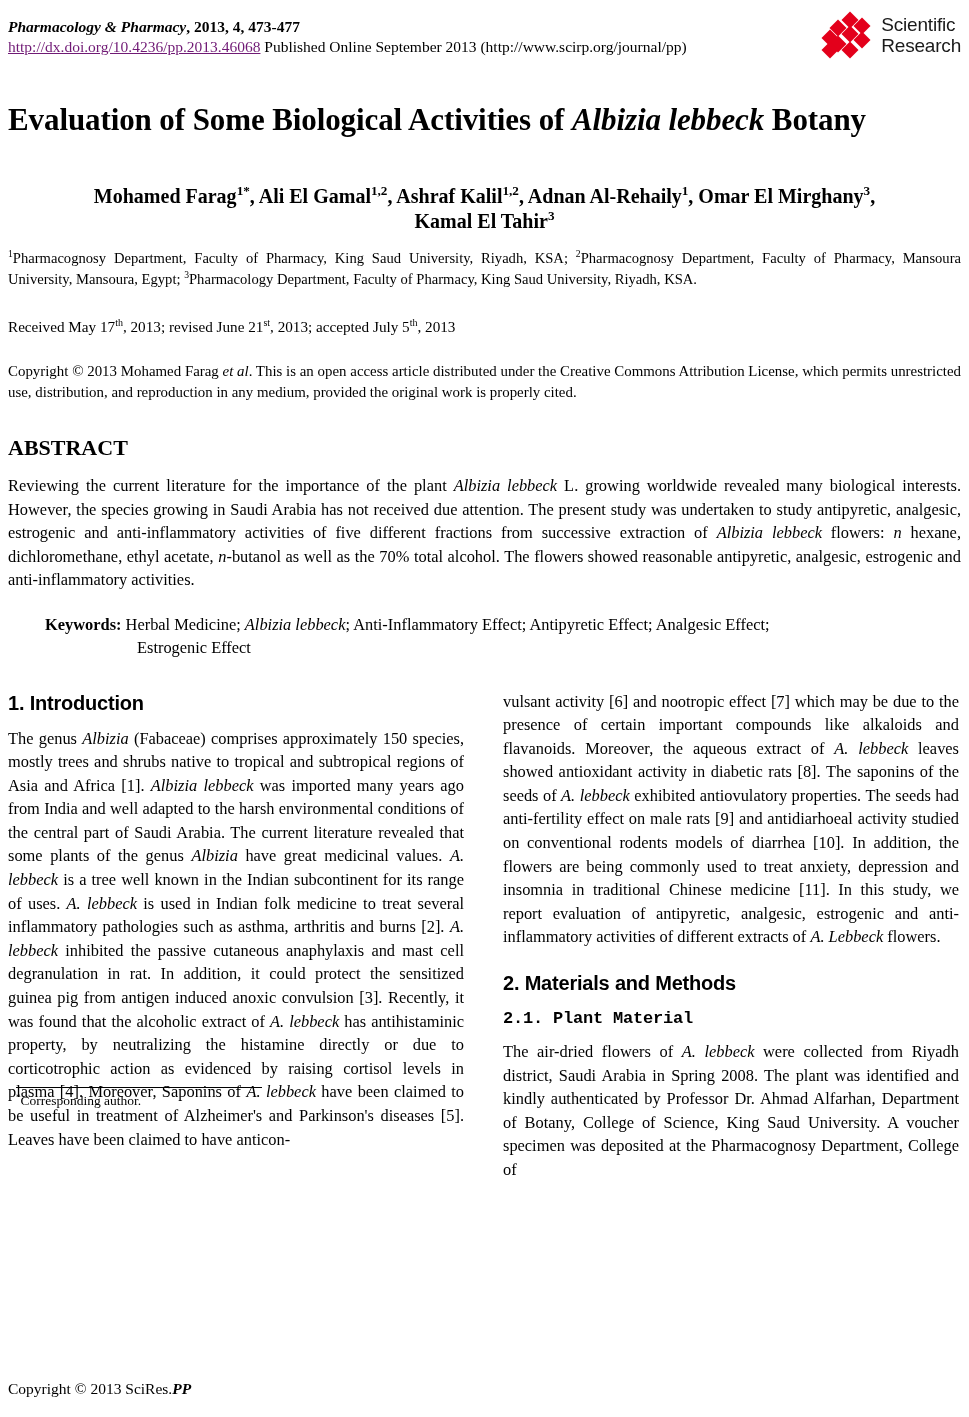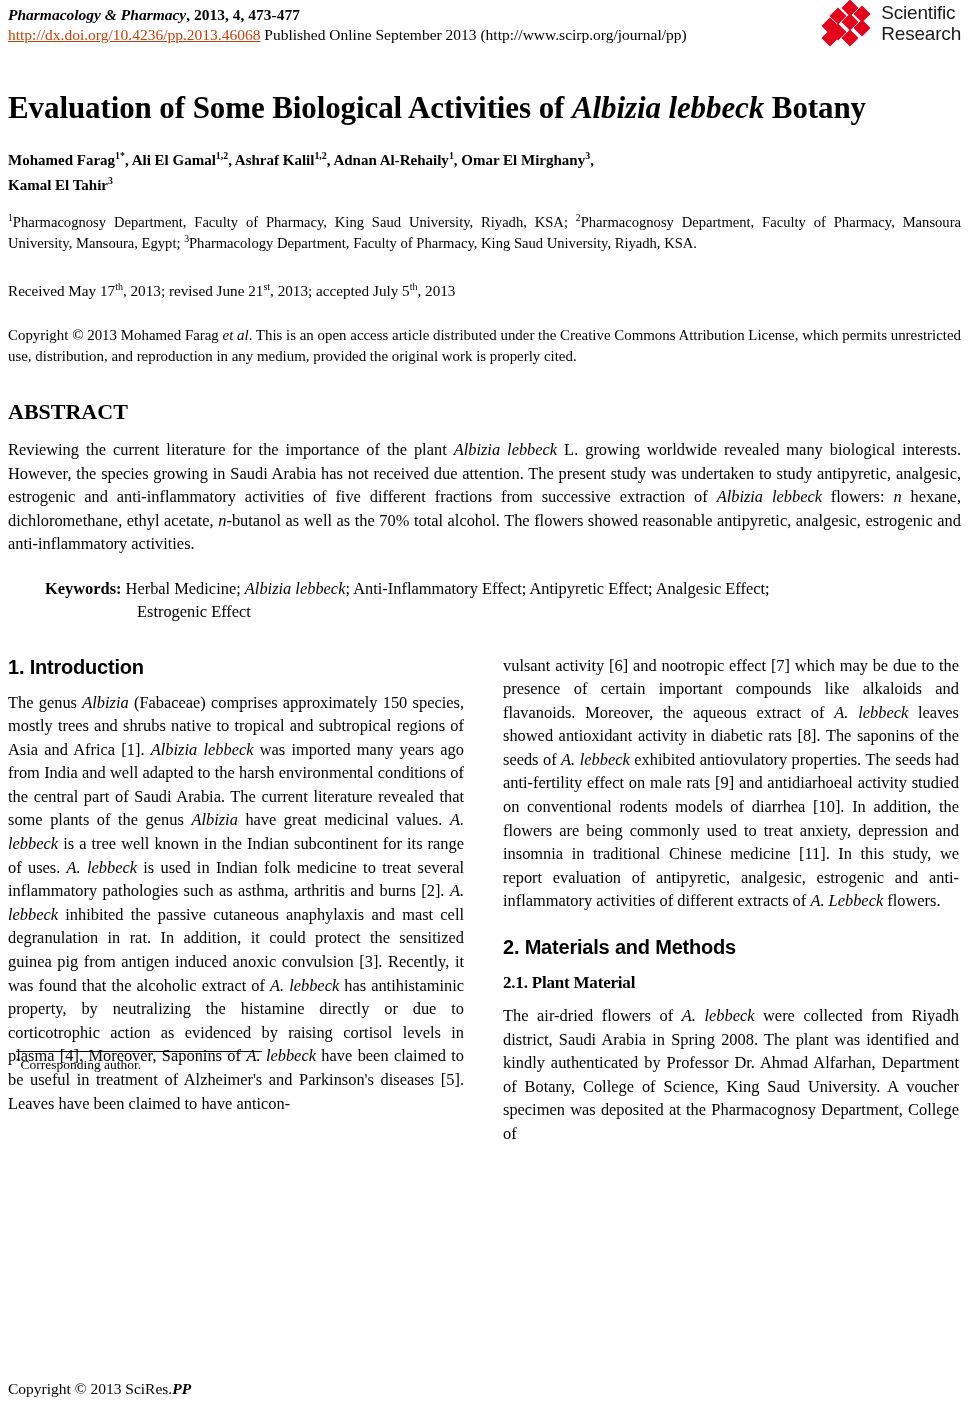--- a/index.html
+++ b/index.html
@@ -10,21 +10,21 @@
   }
   .page {
     position: relative;
     width: 969px;
     height: 1417px;
     background: #ffffff;
     font-family: "Liberation Serif", "DejaVu Serif", serif;
     color: #000000;
     overflow: hidden;
     box-sizing: border-box;
-    padding: 0 8px;
+    padding: 12px 8px;
   }
 
   
   .masthead {
     position: relative;
     height: 56px;
     padding-top: 5px;
     box-sizing: border-box;
   }
   .journal-line {
@@ -36,21 +36,21 @@
     font-style: italic;
     font-weight: bold;
   }
   .journal-issue { font-weight: bold; }
   .doi-line {
     font-size: 15.5px;
     line-height: 20px;
     white-space: nowrap;
   }
   .doi-link {
-    color: #c2410c;
+    color: #701a75;
     text-decoration: underline;
   }
   .logo {
     position: absolute;
     right: 0;
     top: 2px;
     display: flex;
     align-items: flex-start;
     gap: 5px;
   }
@@ -79,24 +79,25 @@
     margin: 33px 0 0 0;
     font-size: 31px;
     line-height: 38px;
     font-weight: bold;
     letter-spacing: -0.1px;
   }
   .title i { font-style: italic; }
 
   
   .authors {
-    margin-top: 21px;
-    font-size: 15px;
+    margin-top: 45px;
+    font-size: 20px;
     line-height: 25px;
     font-weight: bold;
+    text-align: center;
   }
   sup { font-size: 0.66em; vertical-align: super; line-height: 0; }
 
   
   .affil {
     margin-top: 14px;
     font-size: 14.6px;
     line-height: 20.5px;
     text-align: justify;
   }
@@ -160,21 +161,21 @@
   }
   h2.sec {
     font-family: "Liberation Sans", sans-serif;
     font-size: 20px;
     line-height: 26px;
     font-weight: bold;
     margin: 0 0 11px 0;
     letter-spacing: -0.2px;
   }
   h3.subsec {
-    font-family: Liberation Serif, serif;
+    font-family: Liberation Mono, monospace;
     font-size: 17px;
     line-height: 23px;
     font-weight: bold;
     margin: 8px 0 10px 0;
     letter-spacing: -0.2px;
   }
   p.body {
     margin: 0;
     font-size: 16.4px;
     line-height: 23.6px;

